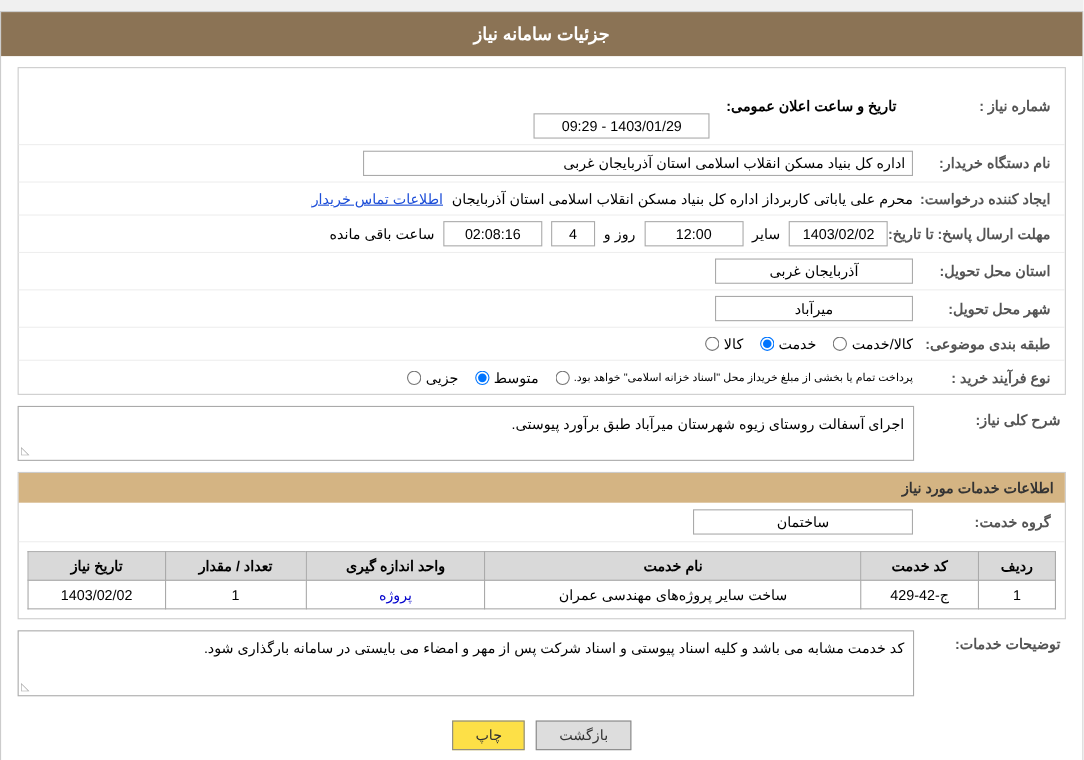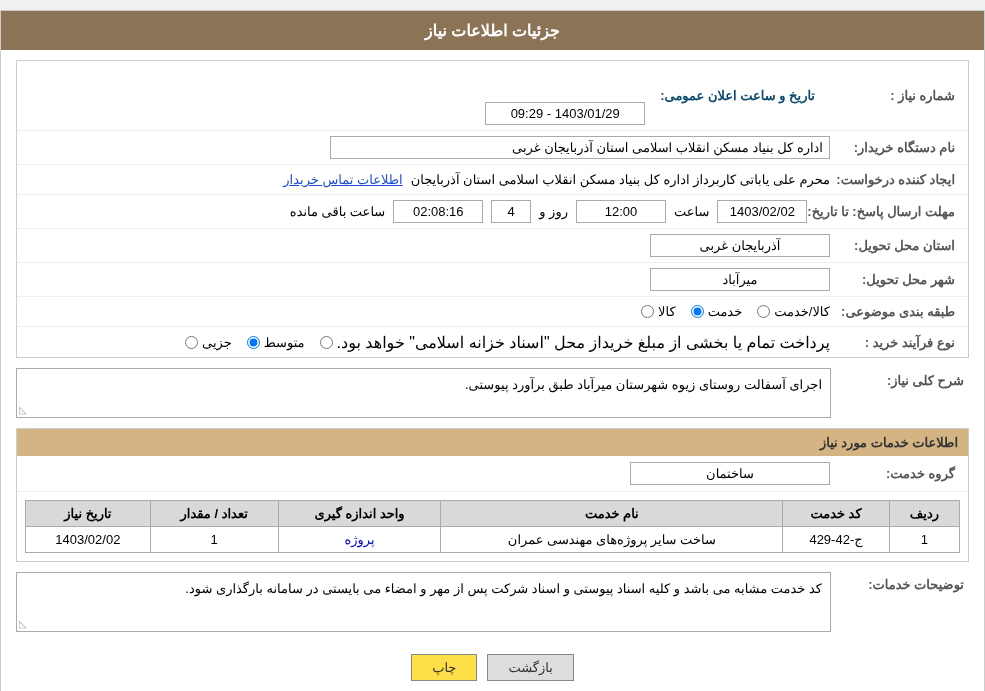--- a/index.html
+++ b/index.html
@@ -154,29 +154,29 @@
       align-items: center;
       padding: 6px 8px;
       border-bottom: 1px solid #eee;
     }
   </style>
 </head>
 <body>
 
 <div class="page-wrapper">
 
-  <div class="page-header">جزئیات اطلاعات نیاز</div>
+  <div class="page-header">جزئیات سامانه نیاز</div>
 
   <div class="content">
 
     <div class="info-section">
 
       <div class="info-row">
         <span class="label">شماره نیاز :</span>
-        <span style="margin: 0 15px; color:#0c4a6e; font-weight:bold; white-space:nowrap;text-align:center;">تاریخ و ساعت اعلان عمومی:</span>
+        <span style="margin: 0 15px; color:#000000; font-weight:bold; white-space:nowrap;text-align:center;">تاریخ و ساعت اعلان عمومی:</span>
         <span class="input-box" style="min-width:160px;margin-top:36px;">1403/01/29 - 09:29</span>
       </div>
 
       <div class="info-row">
         <span class="label">نام دستگاه خریدار:</span>
         <span class="value">
           <span class="input-box-wide" style="min-width:500px;">اداره کل بنیاد مسکن انقلاب اسلامی استان آذربایجان غربی</span>
         </span>
       </div>
 
@@ -186,21 +186,21 @@
           <span>محرم علی یاباتی کاربرداز اداره کل بنیاد مسکن انقلاب اسلامی استان آذربایجان</span>
           <span class="link-blue">اطلاعات تماس خریدار</span>
         </span>
       </div>
 
       <div class="info-row">
         <span class="label">مهلت ارسال پاسخ: تا تاریخ:</span>
         <span class="value">
           <div class="date-time-row">
             <span class="date-box">1403/02/02</span>
-            <span style="white-space:nowrap;">ساعت</span>
+            <span style="white-space:nowrap;">سایر</span>
             <span class="date-box">12:00</span>
             <span style="white-space:nowrap;">روز و</span>
             <span class="date-box" style="min-width:40px;">4</span>
             <span class="date-box">02:08:16</span>
             <span style="white-space:nowrap;">ساعت باقی مانده</span>
           </div>
         </span>
       </div>
 
       <div class="info-row">
@@ -235,21 +235,21 @@
             </div>
           </div>
         </span>
       </div>
 
       <div class="info-row">
         <span class="label">نوع فرآیند خرید :</span>
         <span class="value">
           <div class="radio-group">
             <div class="radio-item">
-              <span style="font-size:16px;">پرداخت تمام یا بخشی از مبلغ خریداز محل "اسناد خزانه اسلامی" خواهد بود.</span>
+              <span style="font-size:10px;">پرداخت تمام یا بخشی از مبلغ خریداز محل "اسناد خزانه اسلامی" خواهد بود.</span>
               <input type="radio" name="purchase" style="">
             </div>
             <div class="radio-item">
               <span>متوسط</span>
               <input type="radio" name="purchase" checked="" style="">
             </div>
             <div class="radio-item">
               <span>جزیی</span>
               <input type="radio" name="purchase" style="">
             </div>

